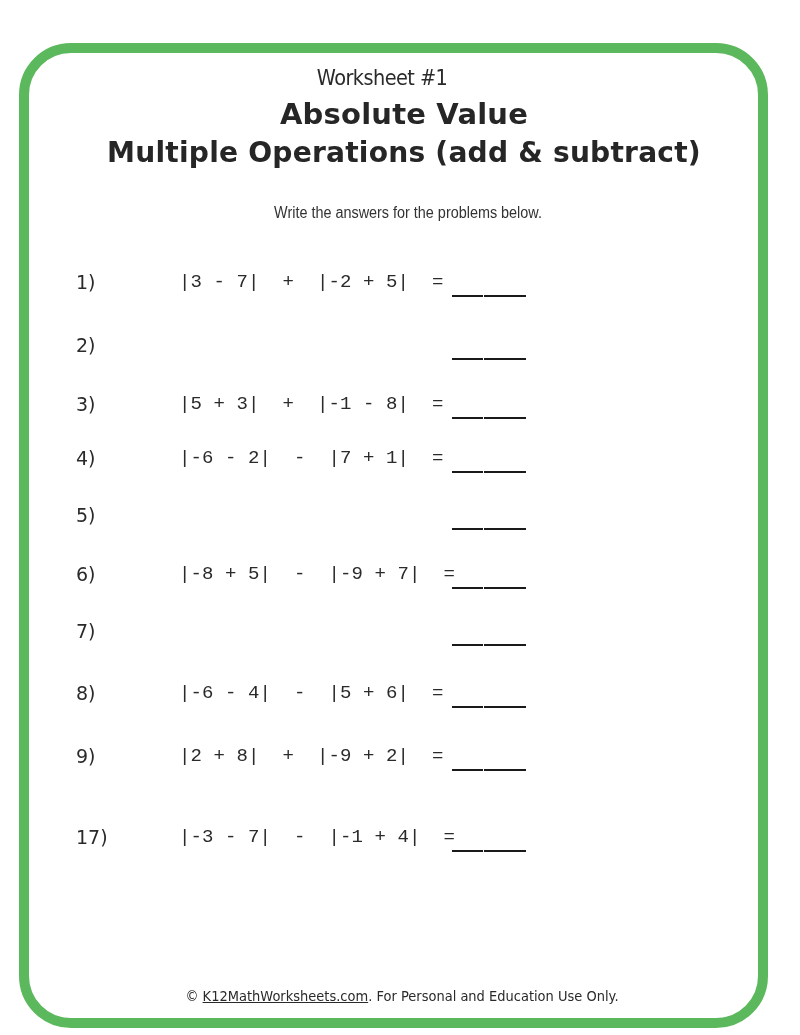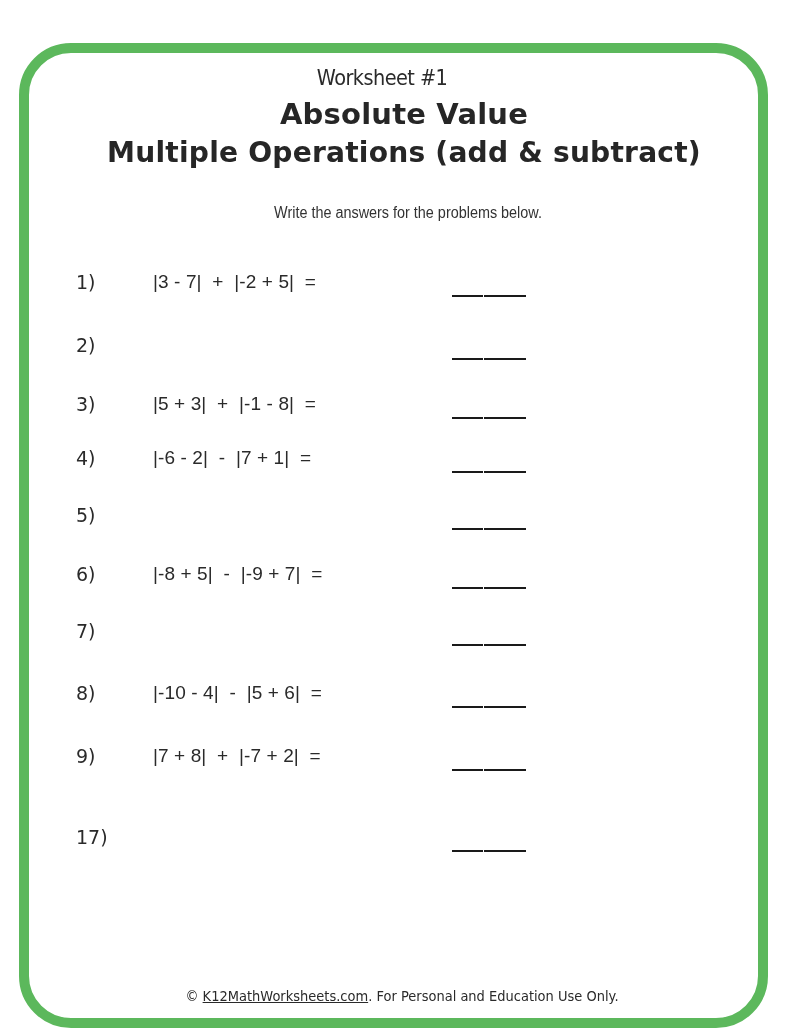--- a/index.html
+++ b/index.html
@@ -72,23 +72,23 @@
     .problem .num {
       position: absolute;
       left: 76px;
       top: 0;
       font-family: "DejaVu Sans", sans-serif;
       font-size: 19px;
       color: #2a2a2a;
     }
     .problem .expr {
       position: absolute;
-      left: 153px;
+      left: 179px;
       top: 0;
-      font-family: Liberation Sans, sans-serif;
+      font-family: Liberation Mono, monospace;
       font-size: 19px;
       color: #2a2a2a;
       white-space: pre;
       letter-spacing: 0.1px;
       text-align: center;
     }
     .problem .answer-line {
       position: absolute;
       left: 452px;
       top: 24px;
@@ -166,31 +166,32 @@
   <span class="answer-line"></span>
 </div>
 
 <div class="problem" style="top:620px">
   <span class="num">7)</span>
   <span class="answer-line"></span>
 </div>
 
 <div class="problem" style="top:682px">
   <span class="num">8)</span>
-  <span class="expr">|-10 - 4|  -  |5 + 6|  =</span>
+  <span class="expr">|-6 - 4|  -  |5 + 6|  =</span>
   <span class="answer-line"></span>
 </div>
 
 <div class="problem" style="top:745px">
   <span class="num">9)</span>
-  <span class="expr">|7 + 8|  +  |-7 + 2|  =</span>
+  <span class="expr">|2 + 8|  +  |-9 + 2|  =</span>
   <span class="answer-line"></span>
 </div>
 
 <div class="problem" style="top:826px">
   <span class="num">17)</span>
+  <span class="expr">|-3 - 7|  -  |-1 + 4|  =</span>
   <span class="answer-line"></span>
 </div>
 
 <div class="footer">
   <span>©</span>
   <a>K12MathWorksheets.com</a><span>. For Personal and Education Use Only.</span>
 </div>
 
 </body></html>

